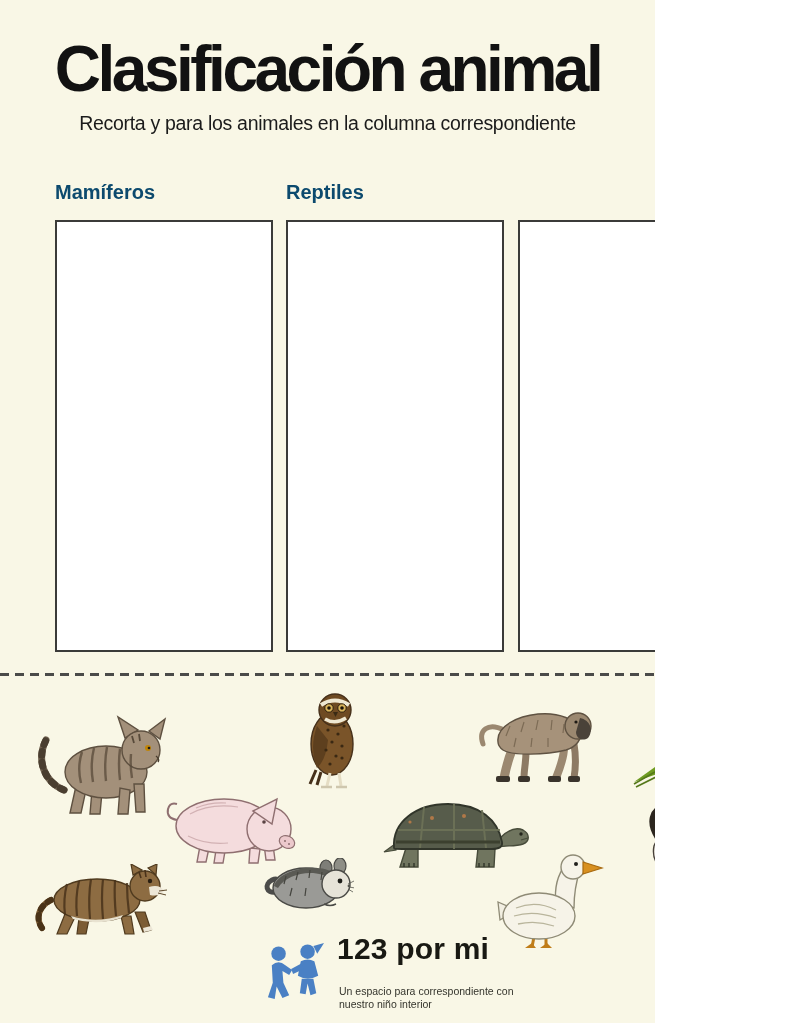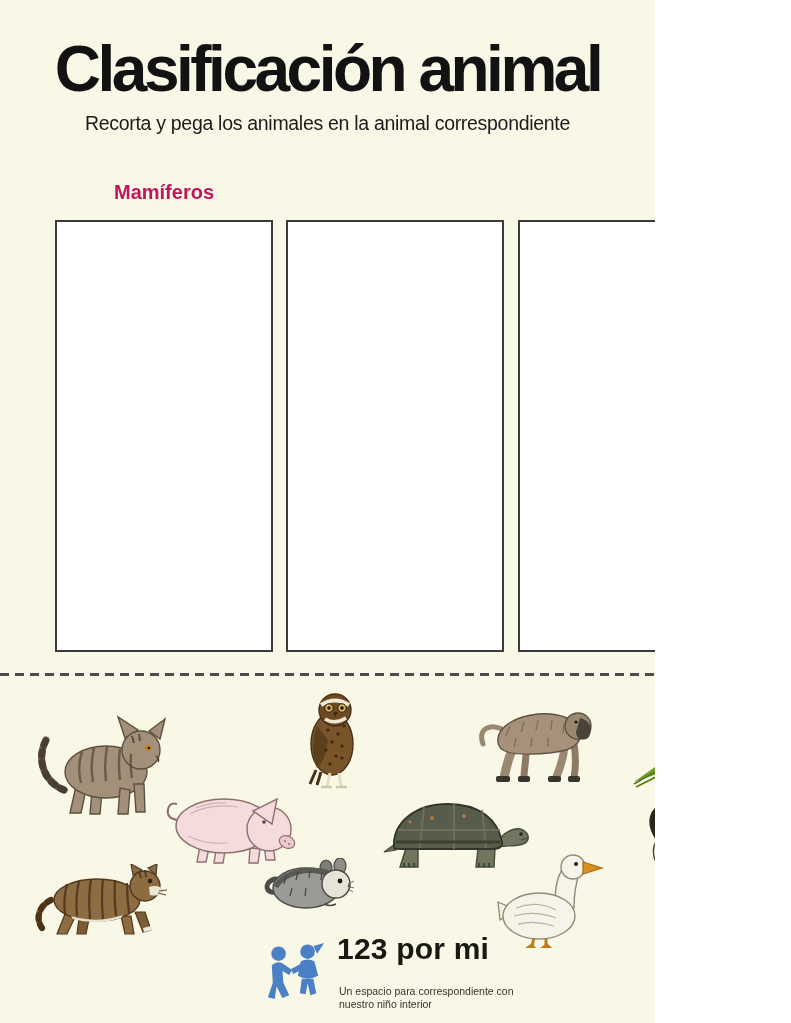--- a/index.html
+++ b/index.html
@@ -11,22 +11,22 @@
   .title {
     position:absolute; top:32px; left:0; width:100%; margin:0;
     text-align:center; font-size:64px; font-weight:bold;
     letter-spacing:-3.5px; color:#121212;
   }
   .subtitle {
     position:absolute; top:112px; left:0; width:100%; margin:0;
     text-align:center; font-size:19.5px; color:#1b1b1b; letter-spacing:-0.3px;
   }
   .col-header {
-    position:absolute; top:181px; text-align:center;
-    font-size:20px; font-weight:bold; color:#be185d;
+    position:absolute; top:181px; text-align:left;
+    font-size:20px; font-weight:bold; color:#0c4a6e;
   }
   .col-header.c1 { left:55px;  width:218px; }
   .col-header.c2 { left:286px; width:218px; }
   .col-header.c3 { left:518px; width:219px; }
   .paste-box {
     position:absolute; top:220px; height:432px; box-sizing:border-box;
     background:#ffffff; border:2px solid #3b3b39;
   }
   .paste-box.b1 { left:55px;  width:218px; }
   .paste-box.b2 { left:286px; width:218px; }
@@ -57,23 +57,24 @@
     position:absolute; left:339px; top:985px; width:178px;
     font-size:10.5px; line-height:1.25; color:#34342c;
   }
 </style>
 </head>
 <body>
 
 <div class="page">
 
   <h1 class="title">Clasificación animal</h1>
-  <p class="subtitle">Recorta y pega los animales en la animal correspondiente</p>
+  <p class="subtitle">Recorta y para los animales en la columna correspondiente</p>
 
   <div class="col-header c1">Mamíferos</div>
+  <div class="col-header c2">Reptiles</div>
 
   <div class="paste-box b1"></div>
   <div class="paste-box b2"></div>
   <div class="paste-box b3"></div>
 
   <div class="cut-line"></div>
 
   <div class="animal a-kitten" title="kitten">
     <svg viewBox="0 0 140 105" xmlns="http://www.w3.org/2000/svg">
       <path d="M36,76 C16,68 8,46 18,26" fill="none" stroke="#6f604e" stroke-width="7" stroke-linecap="round"></path>

